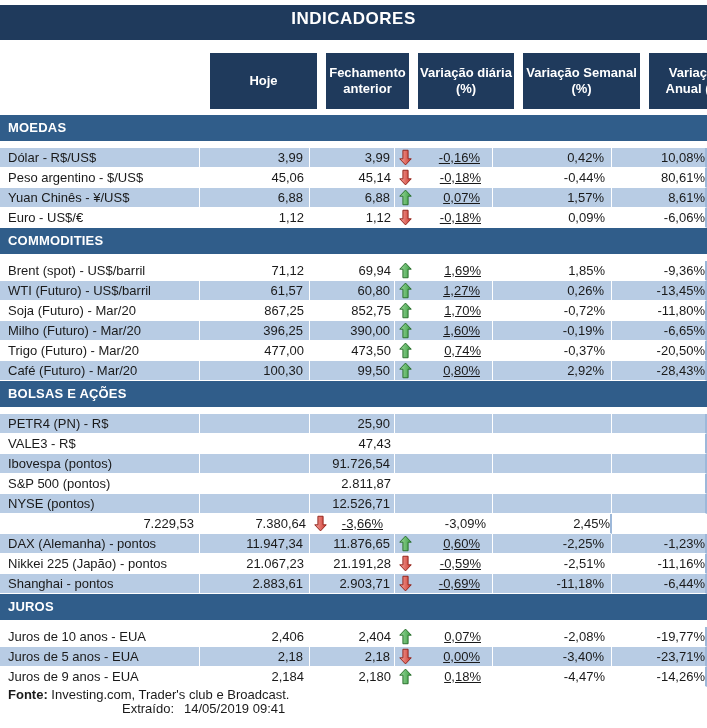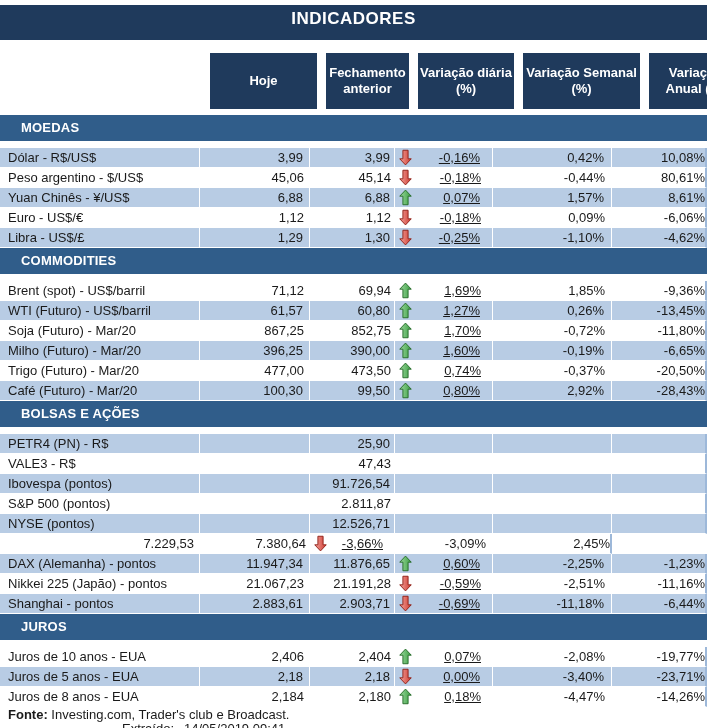--- a/index.html
+++ b/index.html
@@ -28,21 +28,21 @@
   .col-head{
     background:var(--header-bg);color:#fff;font-weight:bold;font-size:13px;
     line-height:16px;display:flex;align-items:center;justify-content:center;
     text-align:center;box-sizing:border-box;padding:0 2px;
   }
   .col-head:not(:nth-child(2)){border-left:2px solid #fff;}
   .spacer{background:#fff;}
   .tbl{margin-top:6px;}
   .section-bar{
     height:26px;background:var(--section-bg);color:#fff;font-weight:bold;
-    font-size:13px;line-height:26px;padding-left:21px;box-sizing:border-box;
+    font-size:13px;line-height:26px;padding-left:8px;box-sizing:border-box;
     margin-bottom:7px;letter-spacing:.2px;
   }
   .row{
     display:grid;grid-template-columns:200px 110px 85px 98px 119px 95px;
     height:20px;font-size:13px;
   }
   .cell{
     box-sizing:border-box;border-bottom:1px solid #fff;line-height:19px;
     white-space:nowrap;overflow:hidden;
   }
@@ -145,35 +145,20 @@
           <span class="arrow">
             <svg viewBox="0 0 14 18" width="13" height="17">
               <path d="M7 17 L0.8 10.4 L4.2 10.4 L4.2 1.2 L9.8 1.2 L9.8 10.4 L13.2 10.4 Z" fill="url(#gdn)" stroke="#8F1F17" stroke-width="1" stroke-linejoin="round"></path>
             </svg>
           </span>
           <span class="pct">-0,18%</span>
         </div>
         <div class="cell num semanal">0,09%</div>
         <div class="cell num anual">-6,06%</div>
       </div>
-      <div class="row shaded">
-        <div class="cell label">Libra - US$/£</div>
-        <div class="cell num hoje">1,29</div>
-        <div class="cell num fech">1,30</div>
-        <div class="cell diaria">
-          <span class="arrow">
-            <svg viewBox="0 0 14 18" width="13" height="17">
-              <path d="M7 17 L0.8 10.4 L4.2 10.4 L4.2 1.2 L9.8 1.2 L9.8 10.4 L13.2 10.4 Z" fill="url(#gdn)" stroke="#8F1F17" stroke-width="1" stroke-linejoin="round"></path>
-            </svg>
-          </span>
-          <span class="pct">-0,25%</span>
-        </div>
-        <div class="cell num semanal">-1,10%</div>
-        <div class="cell num anual">-4,62%</div>
-      </div>
       <div class="section-bar">COMMODITIES</div>
       <div class="row">
         <div class="cell label">Brent (spot) - US$/barril</div>
         <div class="cell num hoje">71,12</div>
         <div class="cell num fech">69,94</div>
         <div class="cell diaria">
           <span class="arrow">
             <svg viewBox="0 0 14 18" width="13" height="17">
               <path d="M7 1 L13.2 7.6 L9.8 7.6 L9.8 16.8 L4.2 16.8 L4.2 7.6 L0.8 7.6 Z" fill="url(#gup)" stroke="#256B28" stroke-width="1" stroke-linejoin="round"></path>
             </svg>
@@ -393,21 +378,21 @@
             <svg viewBox="0 0 14 18" width="13" height="17">
               <path d="M7 17 L0.8 10.4 L4.2 10.4 L4.2 1.2 L9.8 1.2 L9.8 10.4 L13.2 10.4 Z" fill="url(#gdn)" stroke="#8F1F17" stroke-width="1" stroke-linejoin="round"></path>
             </svg>
           </span>
           <span class="pct">0,00%</span>
         </div>
         <div class="cell num semanal">-3,40%</div>
         <div class="cell num anual">-23,71%</div>
       </div>
       <div class="row">
-        <div class="cell label">Juros de 8 anos - EUA</div>
+        <div class="cell label">Juros de 9 anos - EUA</div>
         <div class="cell num hoje">2,184</div>
         <div class="cell num fech">2,180</div>
         <div class="cell diaria">
           <span class="arrow">
             <svg viewBox="0 0 14 18" width="13" height="17">
               <path d="M7 1 L13.2 7.6 L9.8 7.6 L9.8 16.8 L4.2 16.8 L4.2 7.6 L0.8 7.6 Z" fill="url(#gup)" stroke="#256B28" stroke-width="1" stroke-linejoin="round"></path>
             </svg>
           </span>
           <span class="pct">0,18%</span>
         </div>

